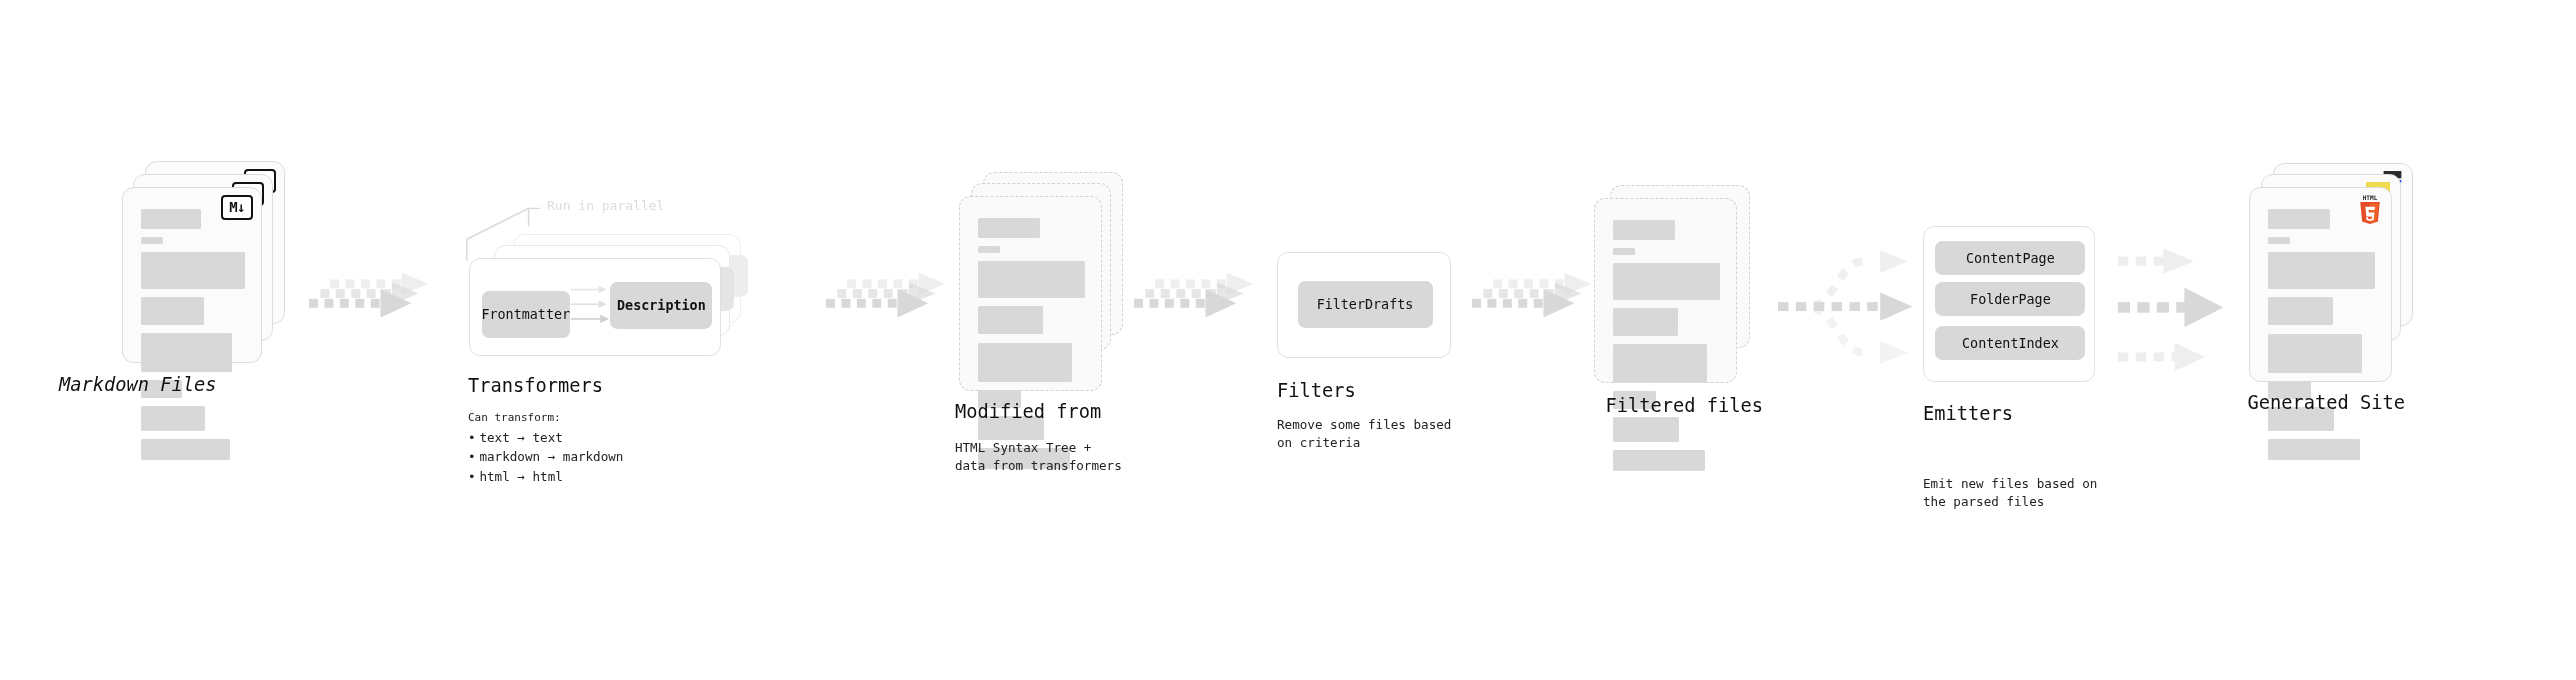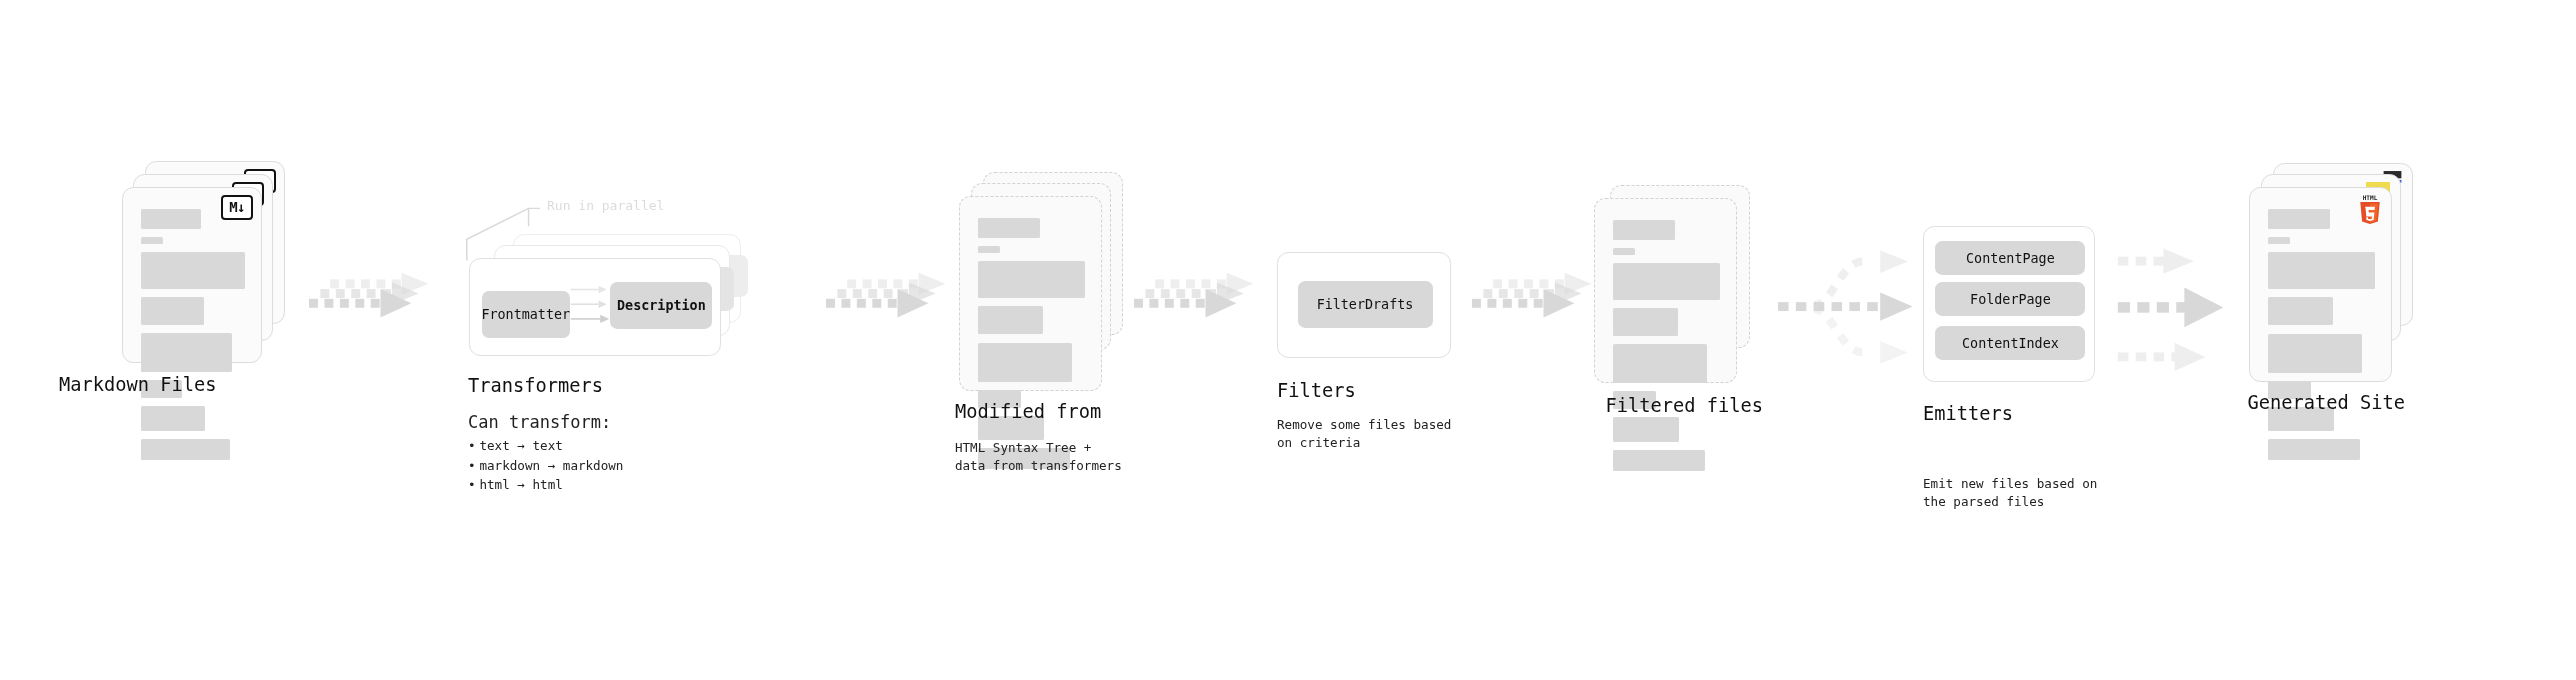--- a/index.html
+++ b/index.html
@@ -28,21 +28,21 @@
 
   
   .html5{position:absolute;width:24.4px;height:29px;}
   .cssmark{position:absolute;width:21px;height:11.4px;}
   .jsmark{position:absolute;width:24.4px;height:13px;background:#f0db4f;}
 
   
   .title{font-size:18.7px;color:#111;letter-spacing:0px;white-space:nowrap;}
   .sub{font-size:12.6px;color:#222;line-height:1.45;white-space:pre-line;margin-top:9.8px;}
   .sub-tight{margin-top:8.1px;}
-  .lead{font-size:17px;color:#222;line-height:1.45;}
+  .lead{font-size:11px;color:#222;line-height:1.45;}
   ul.tlist{list-style:none;margin:1.6px 0 0 0;padding:0;}
   ul.tlist li{font-size:12.6px;color:#222;line-height:1.55;padding-left:11.4px;position:relative;}
   ul.tlist li:before{content:"\2022";position:absolute;left:0;top:0;}
 
   
   .pbox{position:absolute;border:1.3px solid #e0e0e0;border-radius:11.4px;
         background:#ffffff;box-sizing:border-box;}
   .pill{position:absolute;background:#d8d8d8;border-radius:7.3px;
         display:flex;align-items:center;justify-content:center;
         font-size:13.4px;color:#111;white-space:nowrap;}
@@ -69,21 +69,21 @@
         <div class="bar h-small" style="width:21%;"></div>
         <div class="bar h-tall" style="width:100%;"></div>
         <div class="bar" style="width:61%;height:28px;"></div>
         <div class="bar h-tall" style="width:88%;height:39px;"></div>
         <div class="bar" style="width:40%;height:18px;"></div>
         <div class="bar" style="width:62%;height:24.4px;"></div>
         <div class="bar" style="width:86%;height:21px;"></div>
       </div>
     </div>
   </div>
-  <div class="title" style="position:absolute;left:-63px;top:213px;">Markdown Files</div>
+  <div class="title" style="position:absolute;left:-63px;top:213px;font-style:italic;">Markdown Files</div>
 </div>
 
 <svg style="left:309px;top:276px;width:130px;height:57px;" viewBox="0 0 160 70" width="130" height="57">
   <g fill="#d8d8d8">
     <g opacity="0.42" transform="translate(26,-24)">
       <rect x="0" y="28" width="11" height="11"></rect>
         <rect x="19" y="28" width="11" height="11"></rect>
       <rect x="38" y="28" width="11" height="11"></rect>
         <rect x="57" y="28" width="11" height="11"></rect>
       <rect x="76" y="28" width="11" height="11"></rect>

